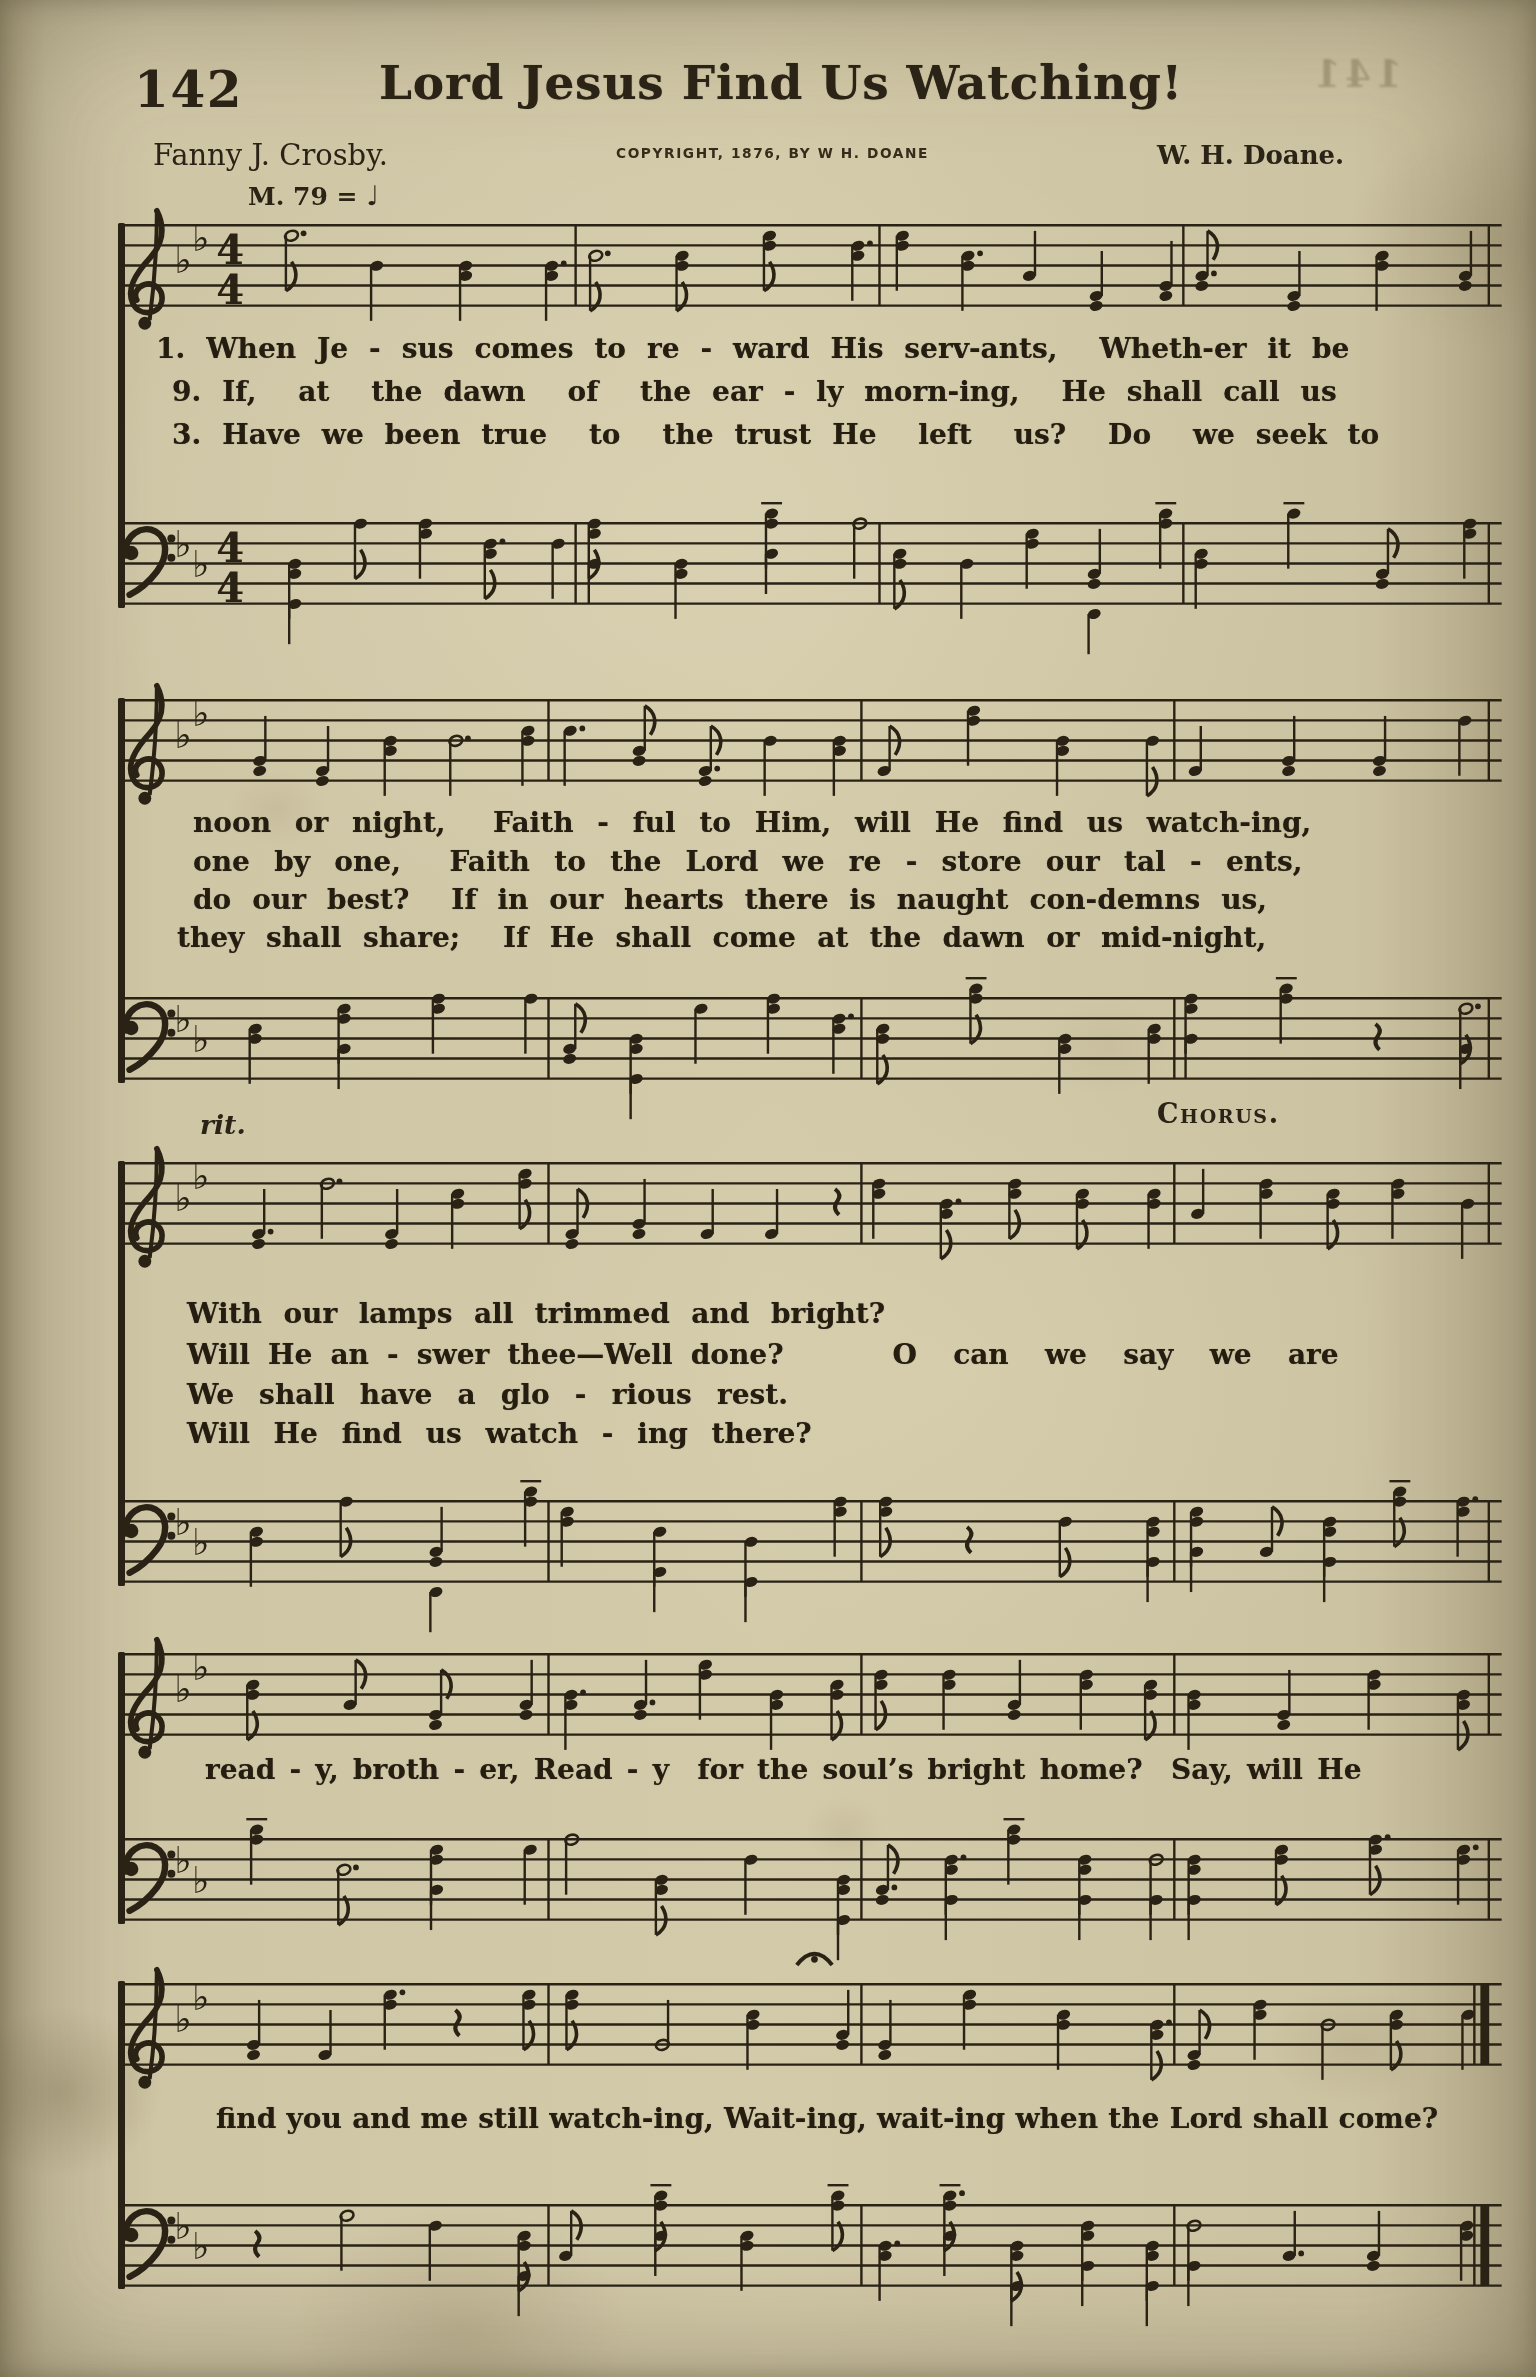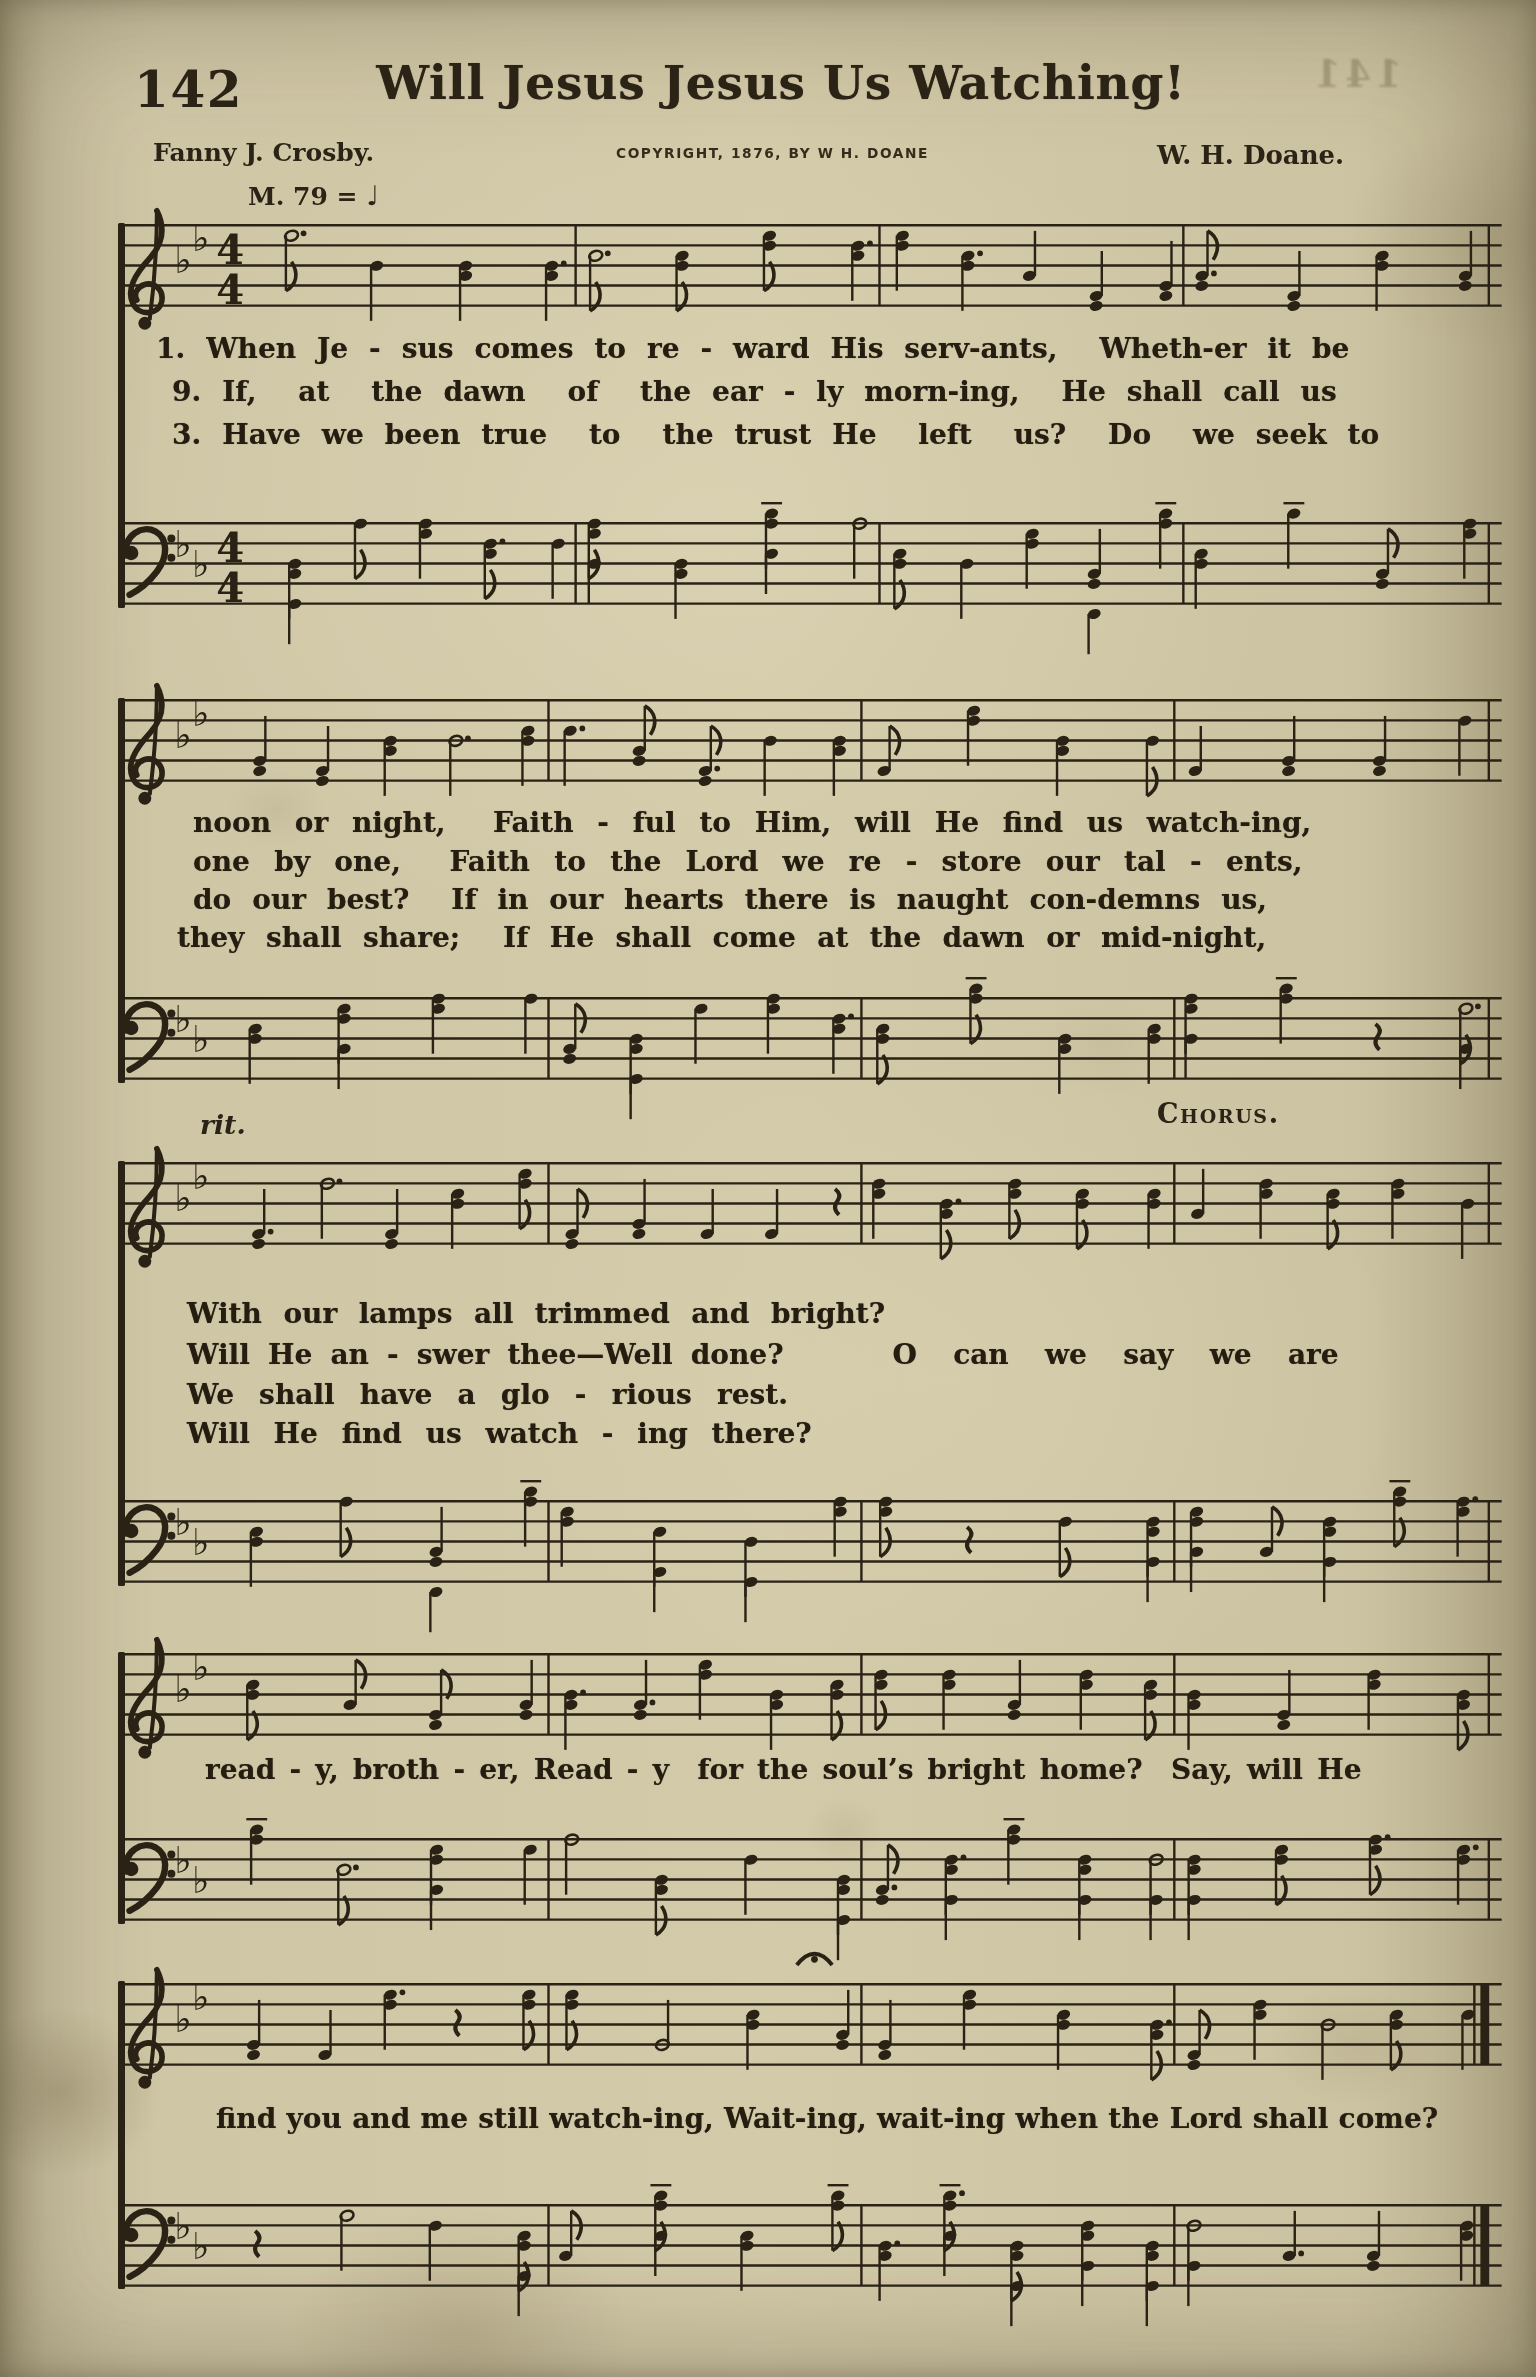--- a/index.html
+++ b/index.html
@@ -26,21 +26,21 @@
   .texture{position:absolute;inset:0;pointer-events:none;
     background:
       radial-gradient(72px 56px at 18% 34%, rgba(120,106,70,.10), transparent 70%),
       radial-gradient(97px 72px at 72% 44%, rgba(120,106,70,.08), transparent 70%),
       radial-gradient(56px 48px at 55% 77%, rgba(120,106,70,.10), transparent 70%),
       radial-gradient(121px 89px at 88% 86%, rgba(110,96,60,.12), transparent 70%);
   }
   .hymn-number{position:absolute;left:134px;top:60px;font-weight:700;font-size:50px;color:#2b2315;letter-spacing:1.6px;}
   .title{position:absolute;left:274px;top:55px;width:1014px;margin:0;text-align:center;
     font-weight:700;font-size:47px;color:#2b2315;letter-spacing:0.8px;text-shadow:0 0 0.8px rgba(43,35,21,.55);}
-  .author{position:absolute;left:153px;top:138px;font-weight:700;font-size:25px;color:#2b2315;}
+  .author{position:absolute;left:153px;top:138px;font-weight:400;font-size:29px;color:#2b2315;}
   .copyright{position:absolute;left:515px;top:145px;width:515px;text-align:center;
     font-family:"DejaVu Sans",sans-serif;font-weight:600;font-size:13.7px;letter-spacing:1.6px;color:#352c1a;}
   .composer{position:absolute;left:1157px;top:140px;font-weight:700;font-size:26px;color:#2b2315;}
   .tempo{position:absolute;left:248px;top:180px;font-weight:700;font-size:25px;color:#2b2315;}
   .tempo .note-glyph{font-family:"DejaVu Sans",sans-serif;font-size:27px;}
   .ghost{position:absolute;left:1310px;top:52px;font-weight:700;font-size:37px;color:rgba(104,94,62,.38);
     transform:scaleX(-1);filter:blur(1.3px);letter-spacing:4.8px;}
   .lyr{position:absolute;font-weight:700;font-size:28px;color:#241d10;white-space:pre;
     text-shadow:0 0 0.8px rgba(36,29,16,.55);}
   .rit{position:absolute;left:200px;top:1109px;font-style:italic;font-weight:700;font-size:26.6px;color:#2b2315;}
@@ -52,21 +52,21 @@
 </style>
 </head>
 <body>
 
 <div class="sheet">
   <div class="texture"></div>
 
   <div class="ghost">141</div>
 
   <div class="hymn-number">142</div>
-  <h1 class="title">Will Jesus Jesus Us Watching!</h1>
+  <h1 class="title">Lord Jesus Find Us Watching!</h1>
   <div class="author">Fanny J. Crosby.</div>
   <div class="copyright">COPYRIGHT, 1876, BY W  H. DOANE</div>
   <div class="composer">W. H. Doane.</div>
   <div class="tempo"><span>M. 79 =</span> <span class="note-glyph">♩</span></div>
 
   <div id="score" style="position:absolute;inset:0;">
       <div class="sysbar" style="left: 118px; top: 223px; height: 385px;"></div>
       <div class="sysbar" style="left: 118px; top: 698px; height: 385px;"></div>
       <div class="sysbar" style="left: 118px; top: 1161px; height: 425px;"></div>
       <div class="sysbar" style="left: 118px; top: 1652px; height: 272px;"></div>

